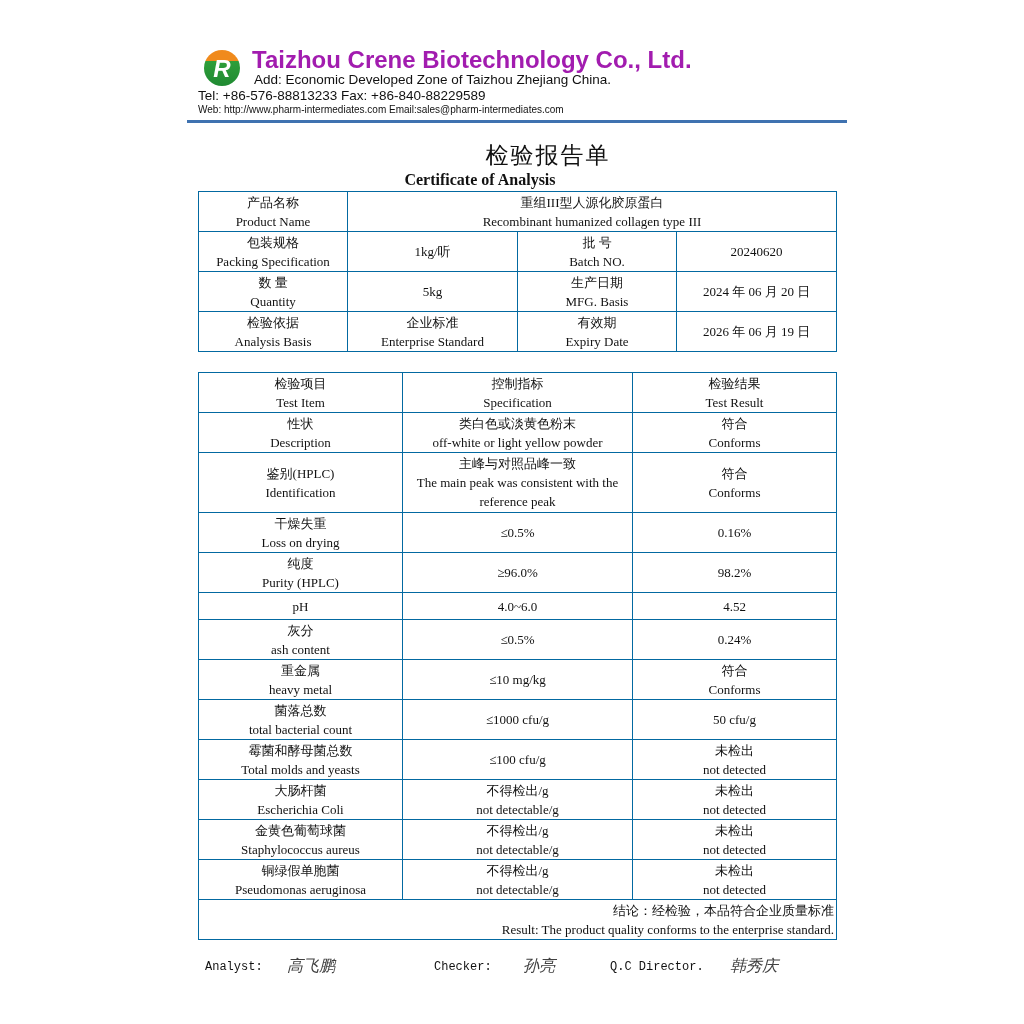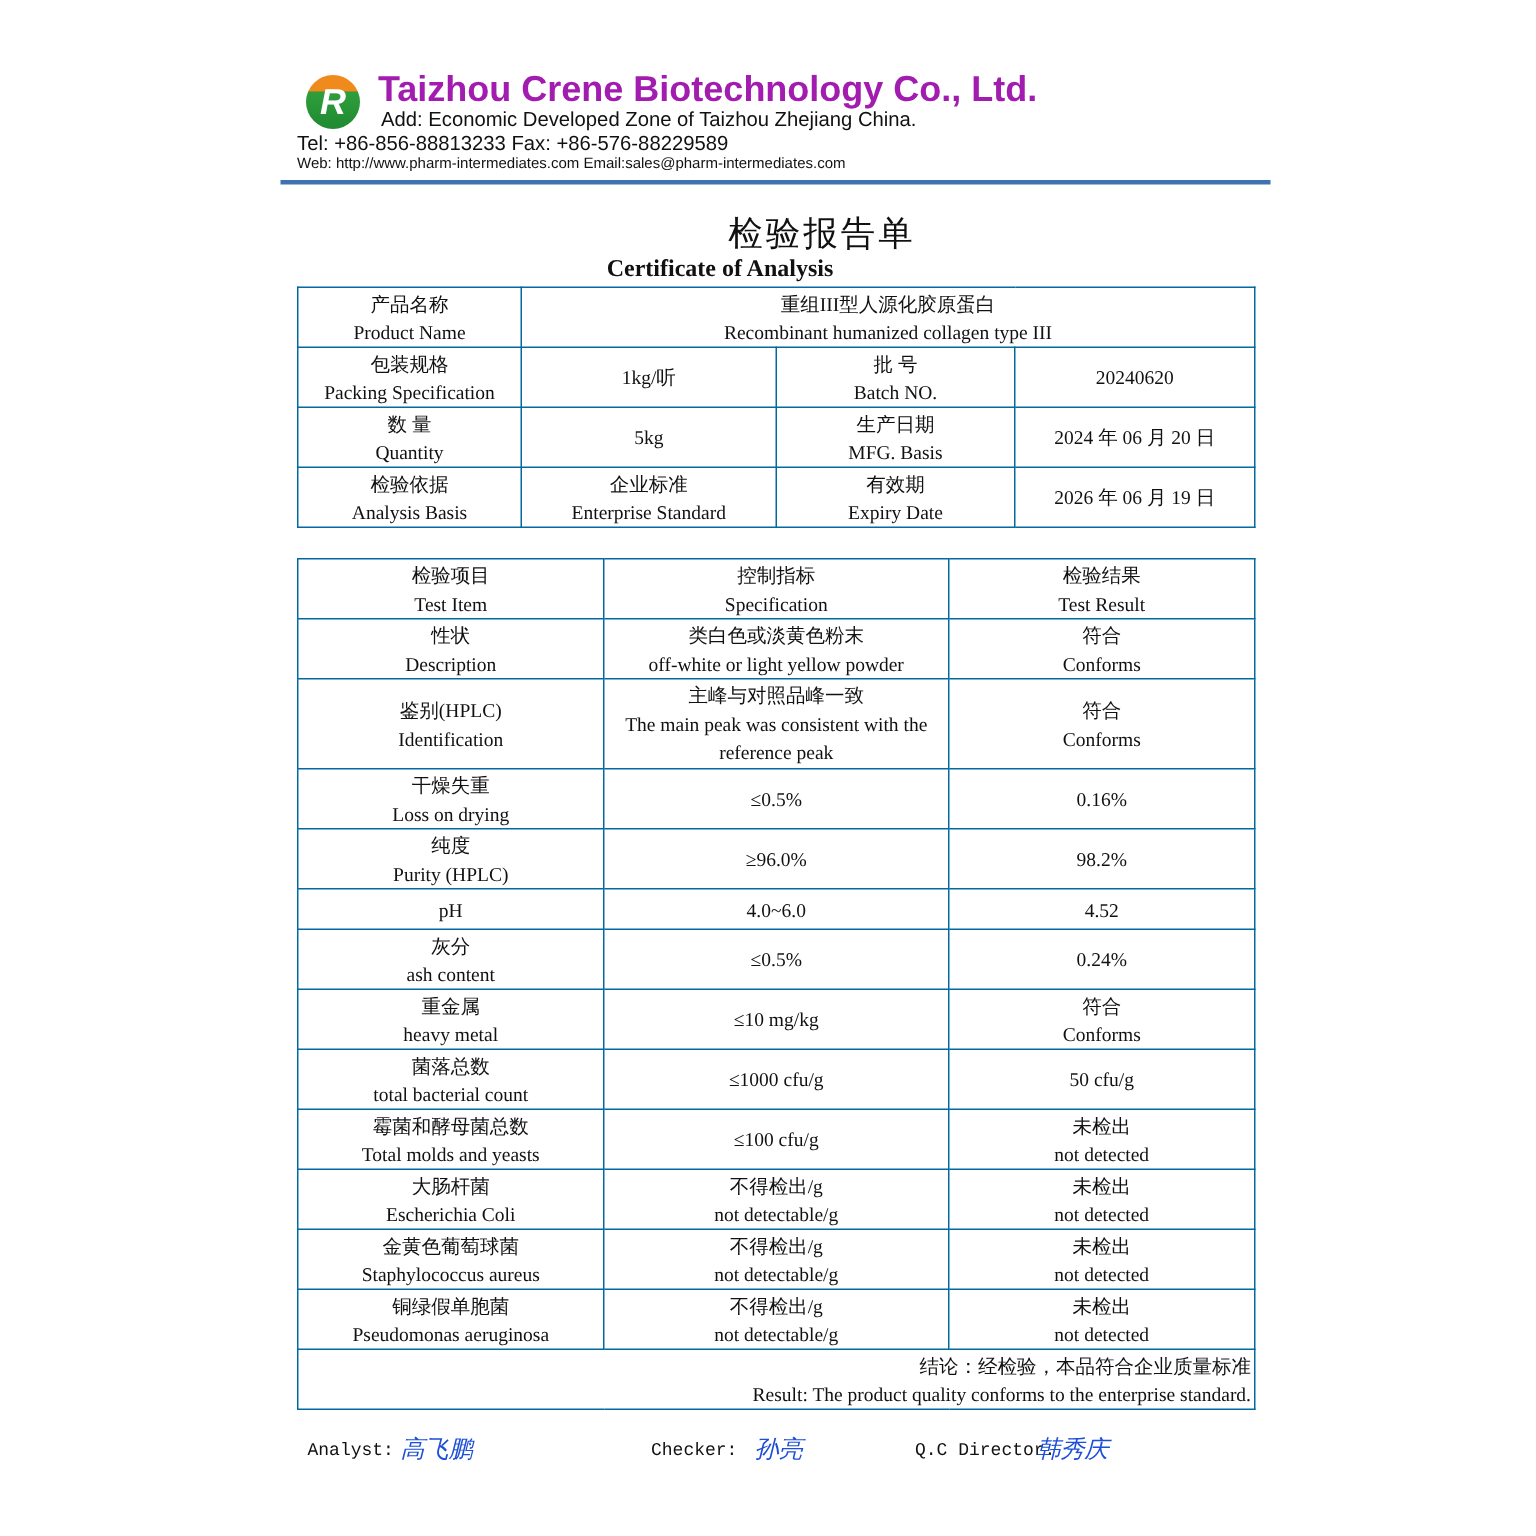--- a/index.html
+++ b/index.html
@@ -30,32 +30,32 @@
   #info-table tr { height:40px; }
 
   #test-table { top:372px; }
   #test-table tr { height:40px; }
   #test-table tr.tall { height:60px; }
   #test-table tr.short { height:27px; }
   td.conclusion { text-align:right; padding-left:8px; line-height:19px; }
 
   #signatures { position:absolute; top:958px; left:205px; width:620px; height:24px; font-size:12px; }
   .sig-label { position:absolute; top:2px; white-space:nowrap; }
-  .sig { position:absolute; top:-2px; font-family: "DejaVu Serif", serif; font-style:italic; color:#1d4ed8; font-size:16px; white-space:nowrap; }
+  .sig { position:absolute; top:-2px; font-family: "DejaVu Serif", serif; font-style:italic; color:#404040; font-size:16px; white-space:nowrap;margin-left:20px; }
 </style>
 </head>
 <body>
 
 <div id="letterhead">
   <div id="logo">
     <span class="glyph sans">R</span>
   </div>
   <div id="company-name" class="sans">Taizhou Crene Biotechnology Co., Ltd.</div>
   <div id="company-address" class="sans">Add: Economic Developed Zone of Taizhou Zhejiang China.</div>
-  <div id="company-tel" class="sans">Tel: +86-856-88813233  Fax: +86-576-88229589</div>
+  <div id="company-tel" class="sans">Tel: +86-576-88813233  Fax: +86-840-88229589</div>
   <div id="company-web" class="sans">Web: http://www.pharm-intermediates.com  Email:sales@pharm-intermediates.com</div>
 </div>
 <div id="rule"></div>
 
 <div id="title-cn" class="serif">检验报告单</div>
 <div id="title-en" class="serif">Certificate of Analysis</div>
 
 <table id="info-table" class="serif">
   <colgroup>
       <col style="width:149px">
@@ -274,14 +274,14 @@
   </tr>
 </tbody>
   </table>
 
 <div id="signatures" class="mono">
   <span class="sig-label" style="left:0">Analyst:</span>
   <span class="sig" style="left:62px">高飞鹏</span>
   <span class="sig-label" style="left:229px">Checker:</span>
   <span class="sig" style="left:298px">孙亮</span>
   <span class="sig-label" style="left:405px">Q.C Director.</span>
-  <span class="sig" style="left:486px">韩秀庆</span>
+  <span class="sig" style="left:505px">韩秀庆</span>
 </div>
 
 </body></html>

